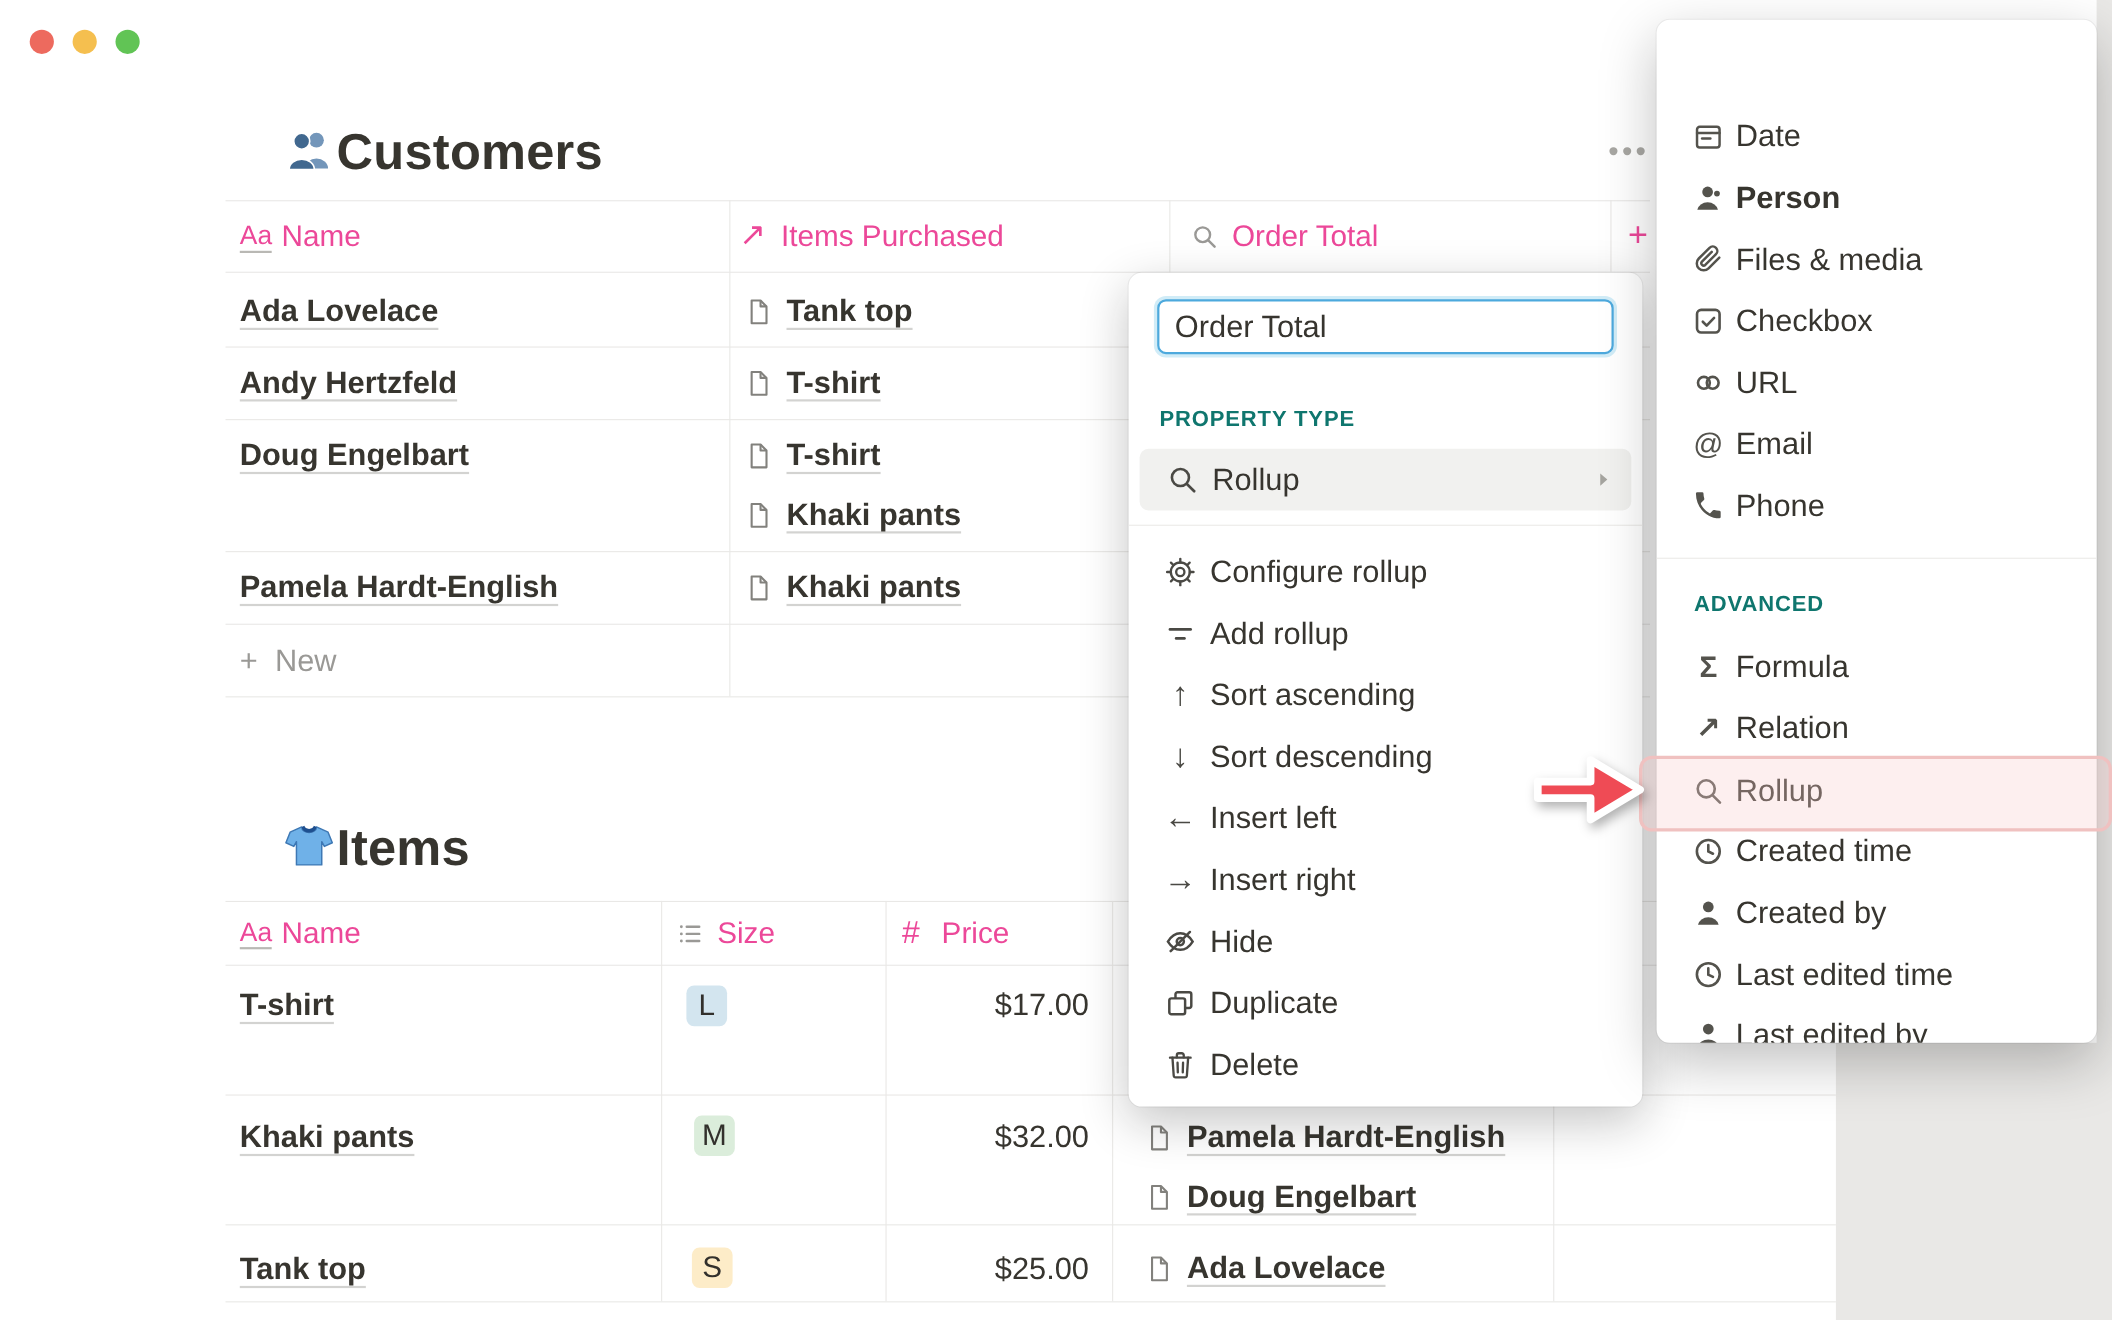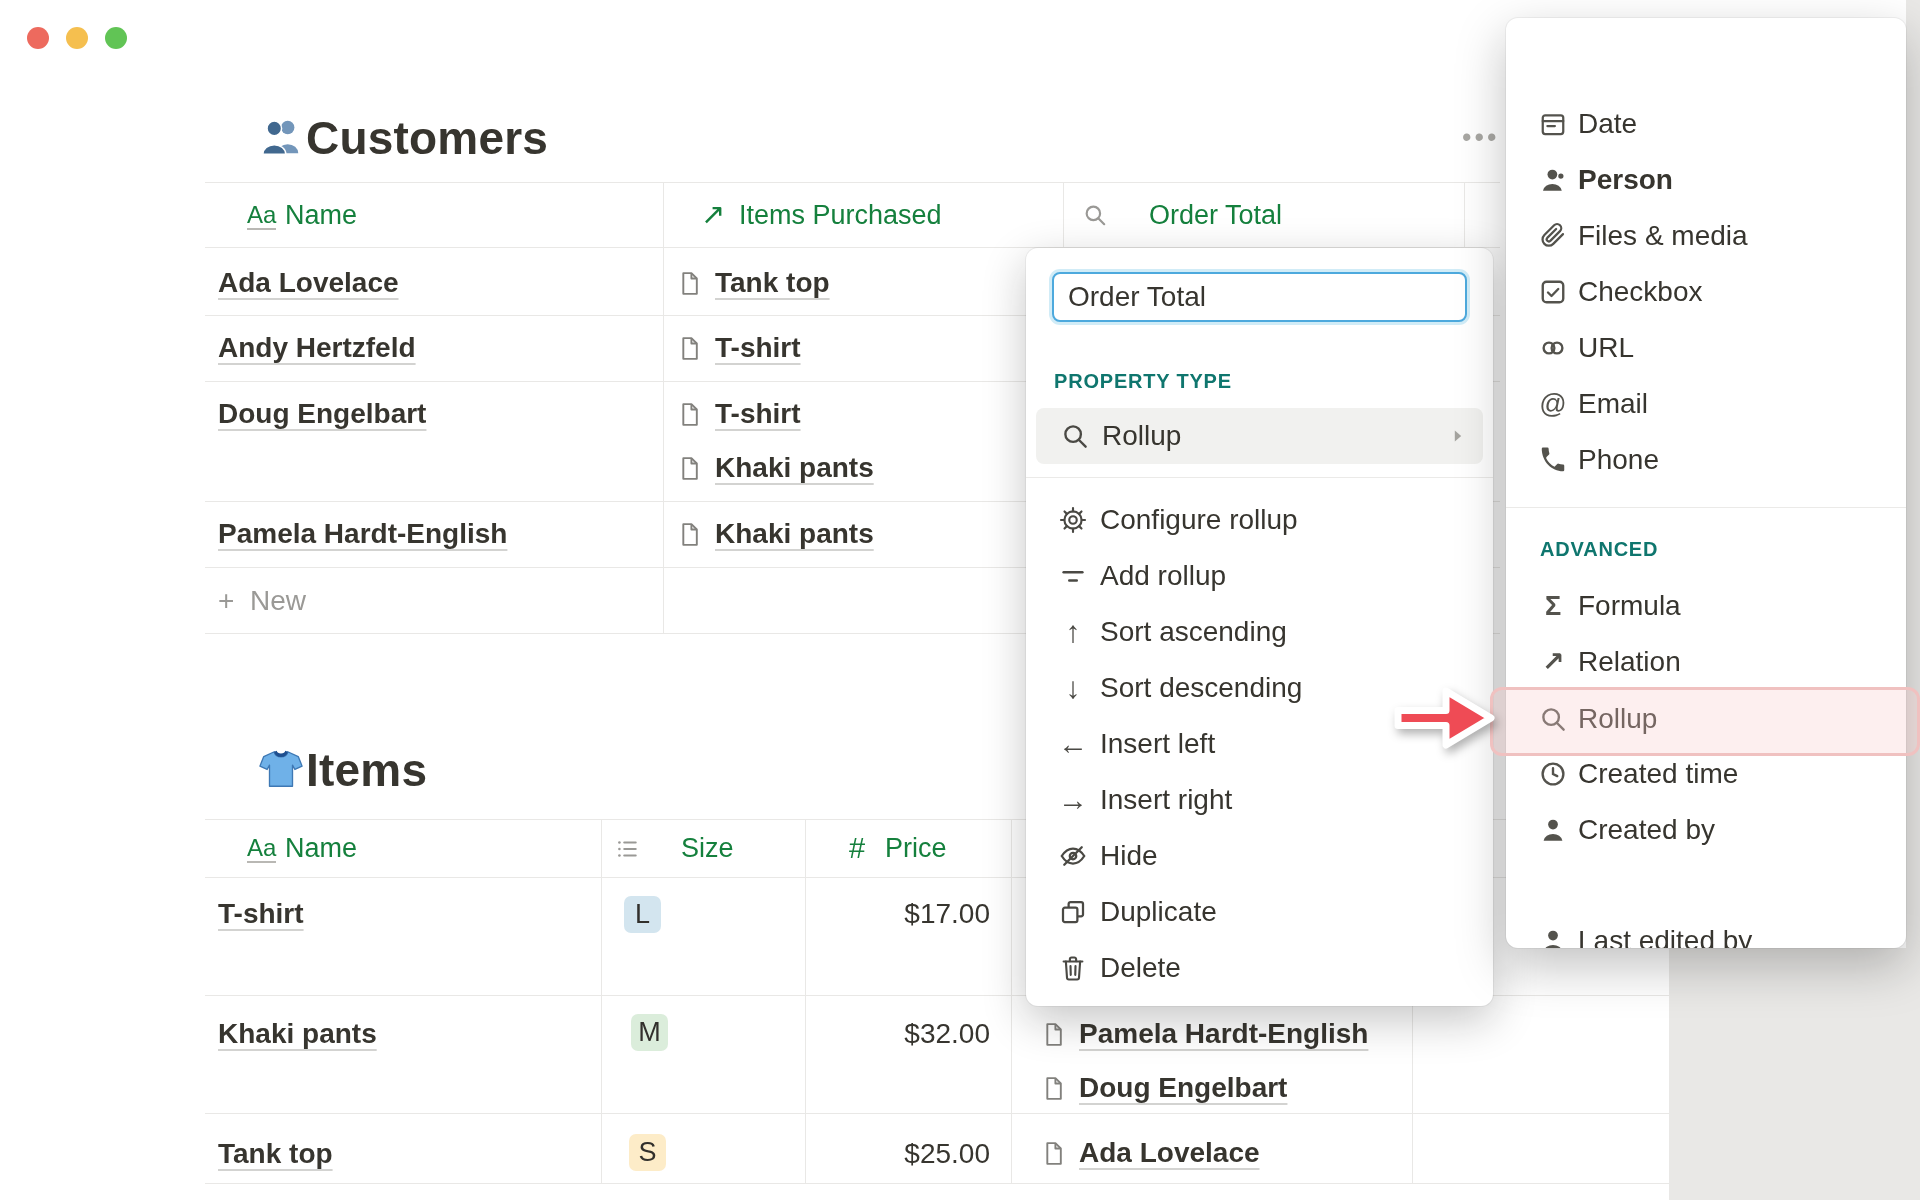--- a/index.html
+++ b/index.html
@@ -3,21 +3,21 @@
 <meta charset="utf-8">
 <style>
   html,body{margin:0;padding:0;background:#fff;}
   .screen{position:relative;width:1920px;height:1200px;background:#ffffff;overflow:hidden;
           font-family:"Liberation Sans","DejaVu Sans",sans-serif;color:#37352f;}
   .hline{position:absolute;height:1px;background:#e9e8e6;}
   .vline{position:absolute;width:1px;background:#e9e8e6;}
   .txt{position:absolute;font-size:28px;line-height:36px;height:36px;white-space:nowrap;}
   .link{font-weight:600;text-decoration:underline;text-decoration-color:rgba(55,53,47,.22);
         text-decoration-thickness:1.5px;text-underline-offset:6px;}
-  .hdr{color:#15803d;font-size:27px;margin-left:29px;}
+  .hdr{color:#ec4899;font-size:27px;}
   .hicon{position:absolute;color:#9a9996;}
   .pagelink{position:absolute;display:flex;align-items:center;gap:12px;height:36px;}
   .picon{width:27px;height:27px;color:#82817d;flex:none;}
   .picon svg{width:100%;height:100%;}
   .title{position:absolute;font-size:46px;font-weight:700;line-height:54px;letter-spacing:.2px;}
   .emoji{position:absolute;width:46px;height:46px;}
   .emoji svg{width:100%;height:100%;}
   .chip{position:absolute;height:37px;min-width:23px;padding:0 7px;border-radius:7px;
         display:flex;align-items:center;justify-content:center;font-size:27px;color:#32302c;}
   .chip-blue{background:#d3e5ef;}
@@ -422,20 +422,29 @@
     </div>
     <div class="mitem" style="top:784px;">
       <span class="micon">
         <svg viewBox="0 0 24 24">
             <circle cx="12" cy="7.6" r="3.9" fill="currentColor"></circle>
             <path d="M4.5 20.5a7.6 6.4 0 0 1 15 0z" fill="currentColor"></path>
           </svg>
       </span>
       <span class="mlabel">Created by</span>
     </div>
+    <div class="mitem" style="top:840px;">
+      <span class="micon">
+        <svg viewBox="0 0 24 24" fill="none" stroke="currentColor" stroke-width="1.9" stroke-linecap="round">
+            <circle cx="12" cy="12" r="8.3"></circle>
+            <path d="M12 7.4V12l3.4 1.7"></path>
+          </svg>
+      </span>
+      <span class="mlabel">Last edited time</span>
+    </div>
     <div class="mitem" style="top:895px;">
       <span class="micon">
         <svg viewBox="0 0 24 24">
             <circle cx="12" cy="7.6" r="3.9" fill="currentColor"></circle>
             <path d="M4.5 20.5a7.6 6.4 0 0 1 15 0z" fill="currentColor"></path>
           </svg>
       </span>
       <span class="mlabel">Last edited by</span>
     </div>
   </div>

